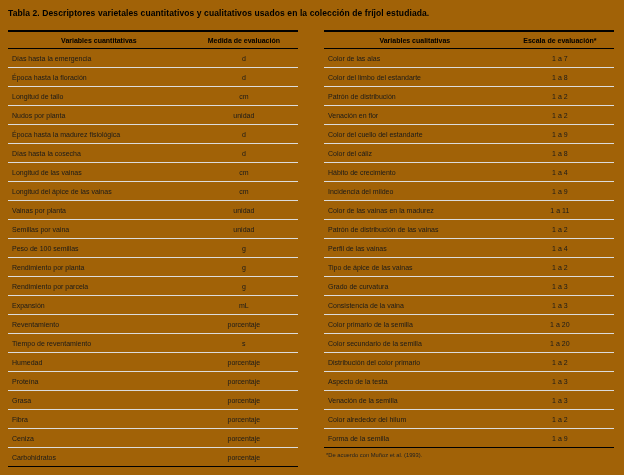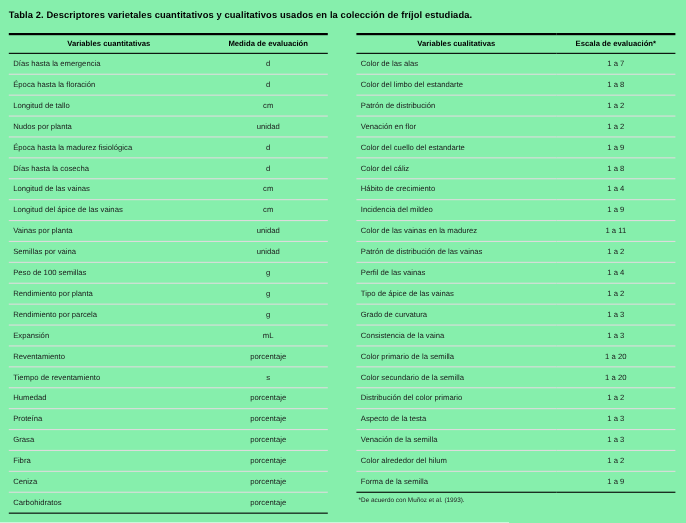--- a/index.html
+++ b/index.html
@@ -7,21 +7,21 @@
     padding: 0;
     background: #ffffff;
     font-family: "Liberation Sans", sans-serif;
     color: #1a1a1a;
   }
   .page {
     width: 624px;
     height: 475px;
     box-sizing: border-box;
     padding: 8px 10px 6px 8px;
-    background: #86efac;
+    background: #a16207;
     overflow: hidden;
   }
   .table-title {
     font-size: 8.5px;
     font-weight: bold;
     color: #000;
     margin: 0 0 12px 0;
     letter-spacing: 0.1px;
   }
   .tables-wrap {

